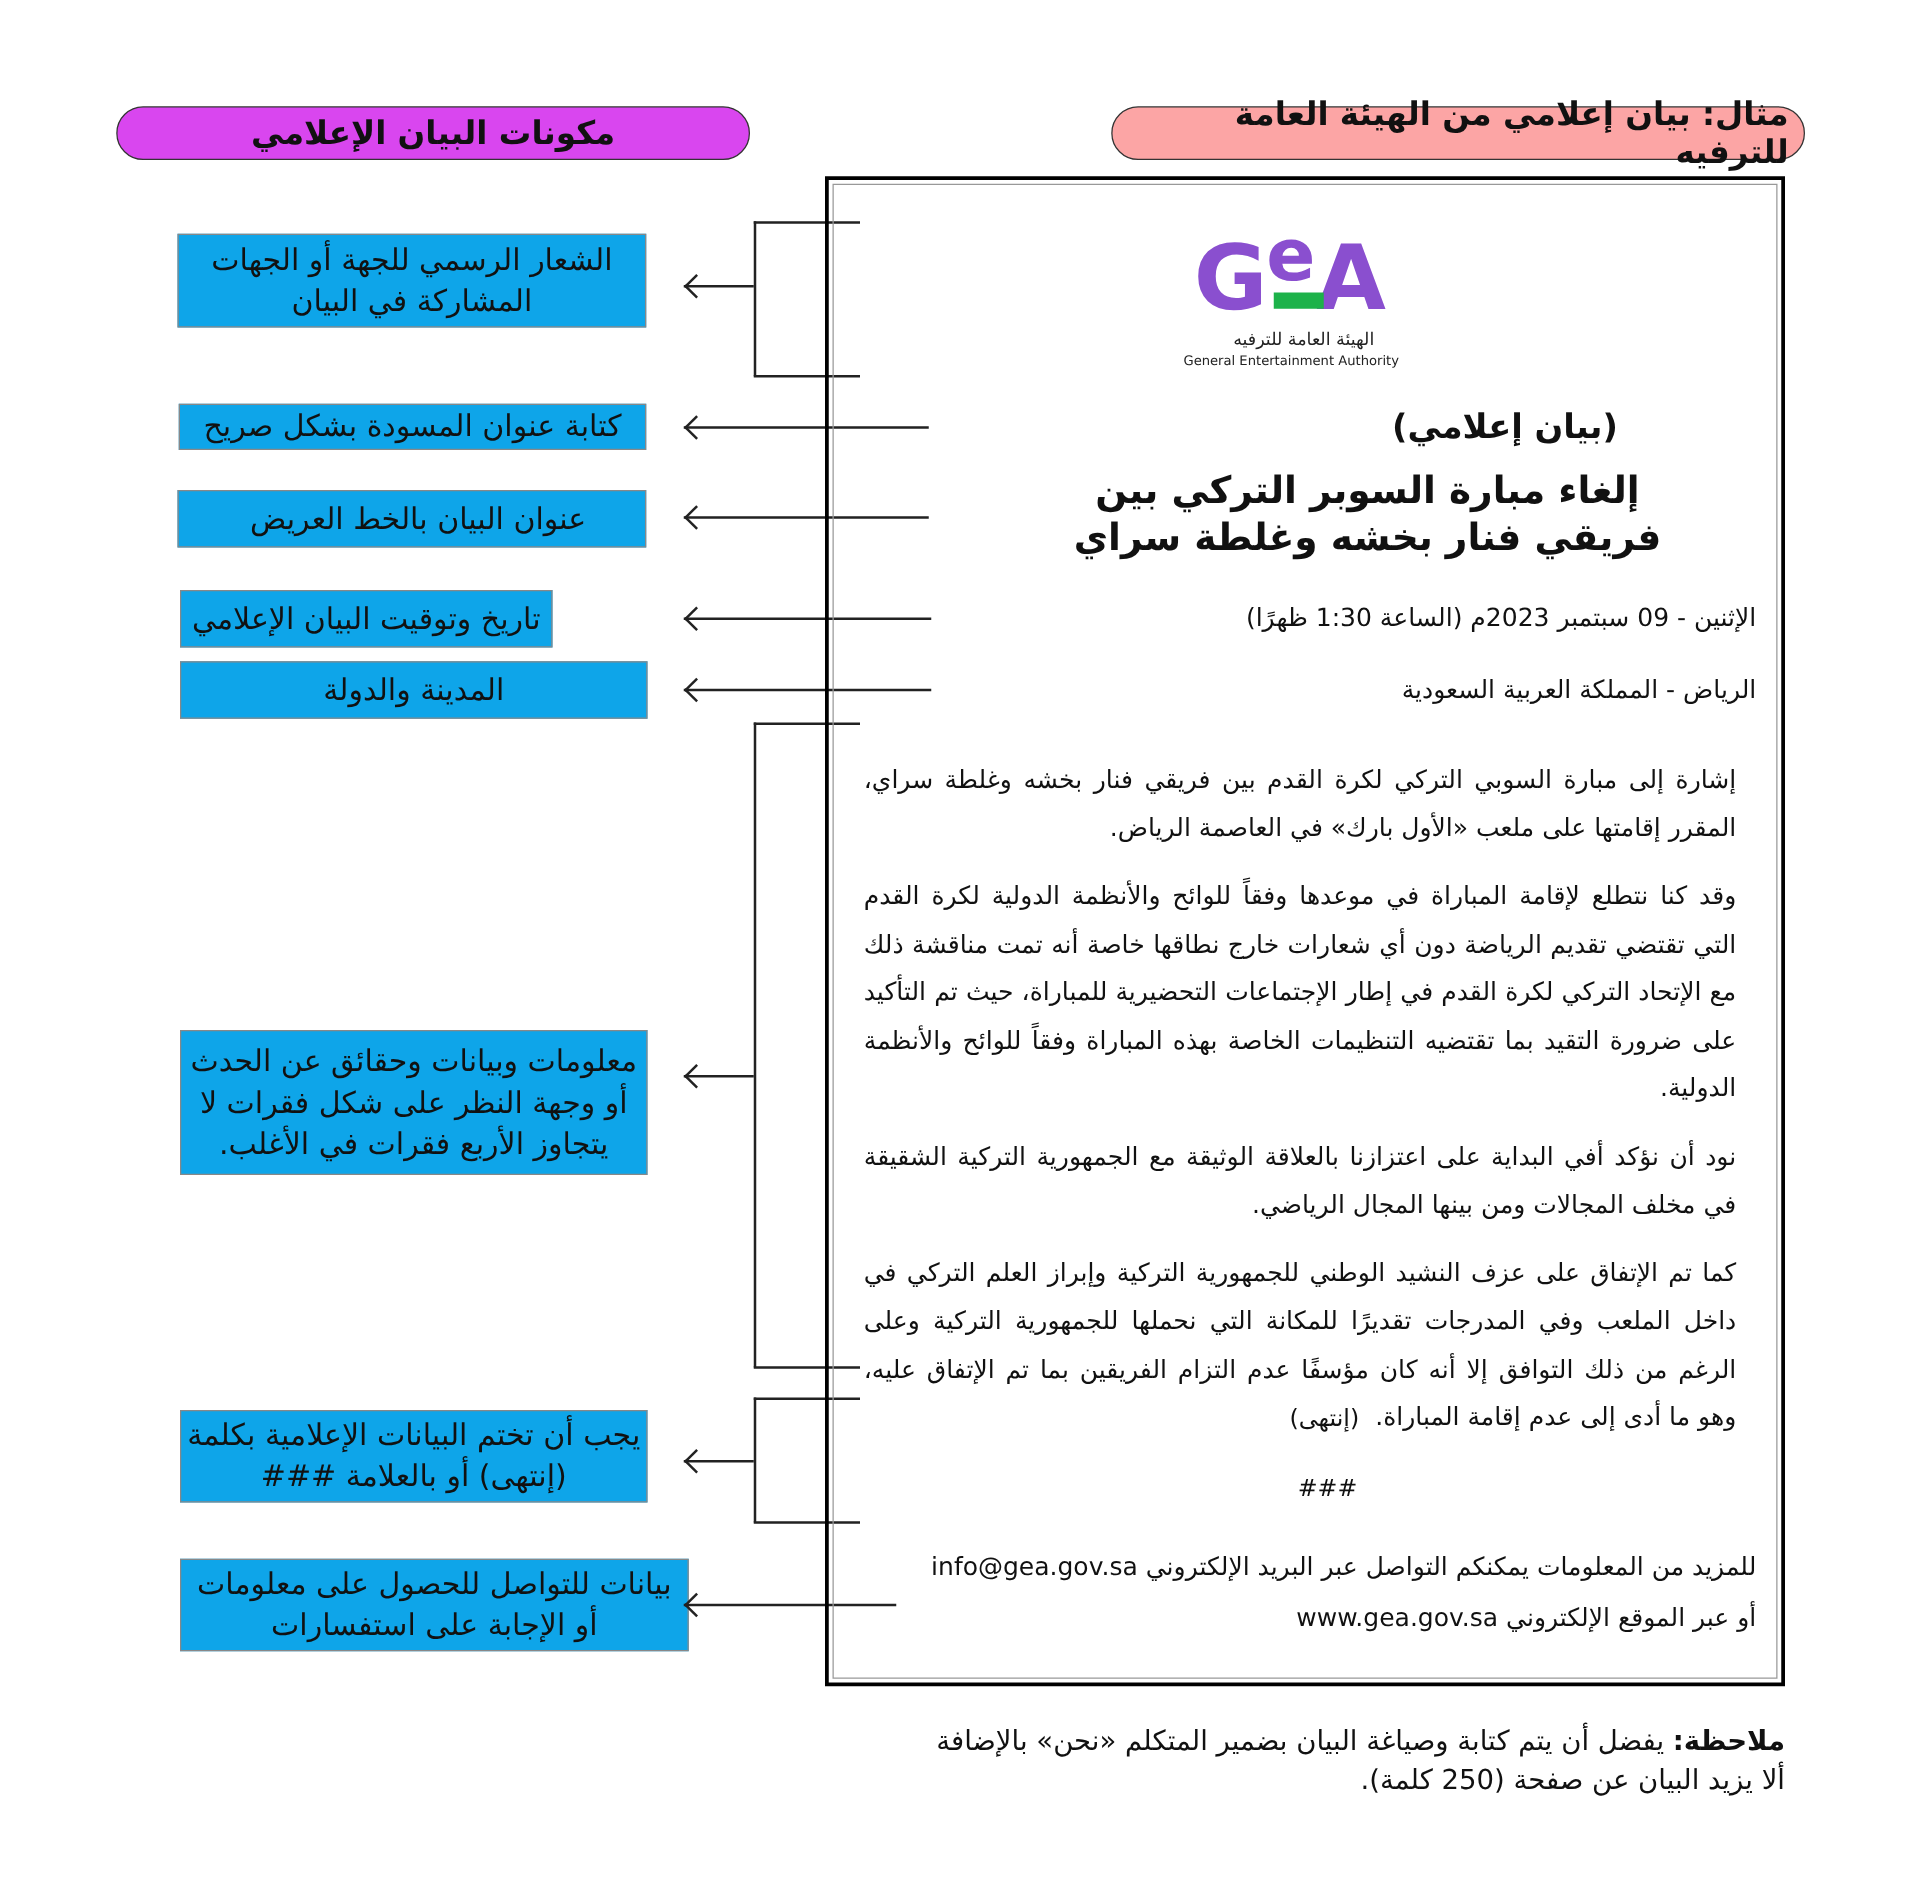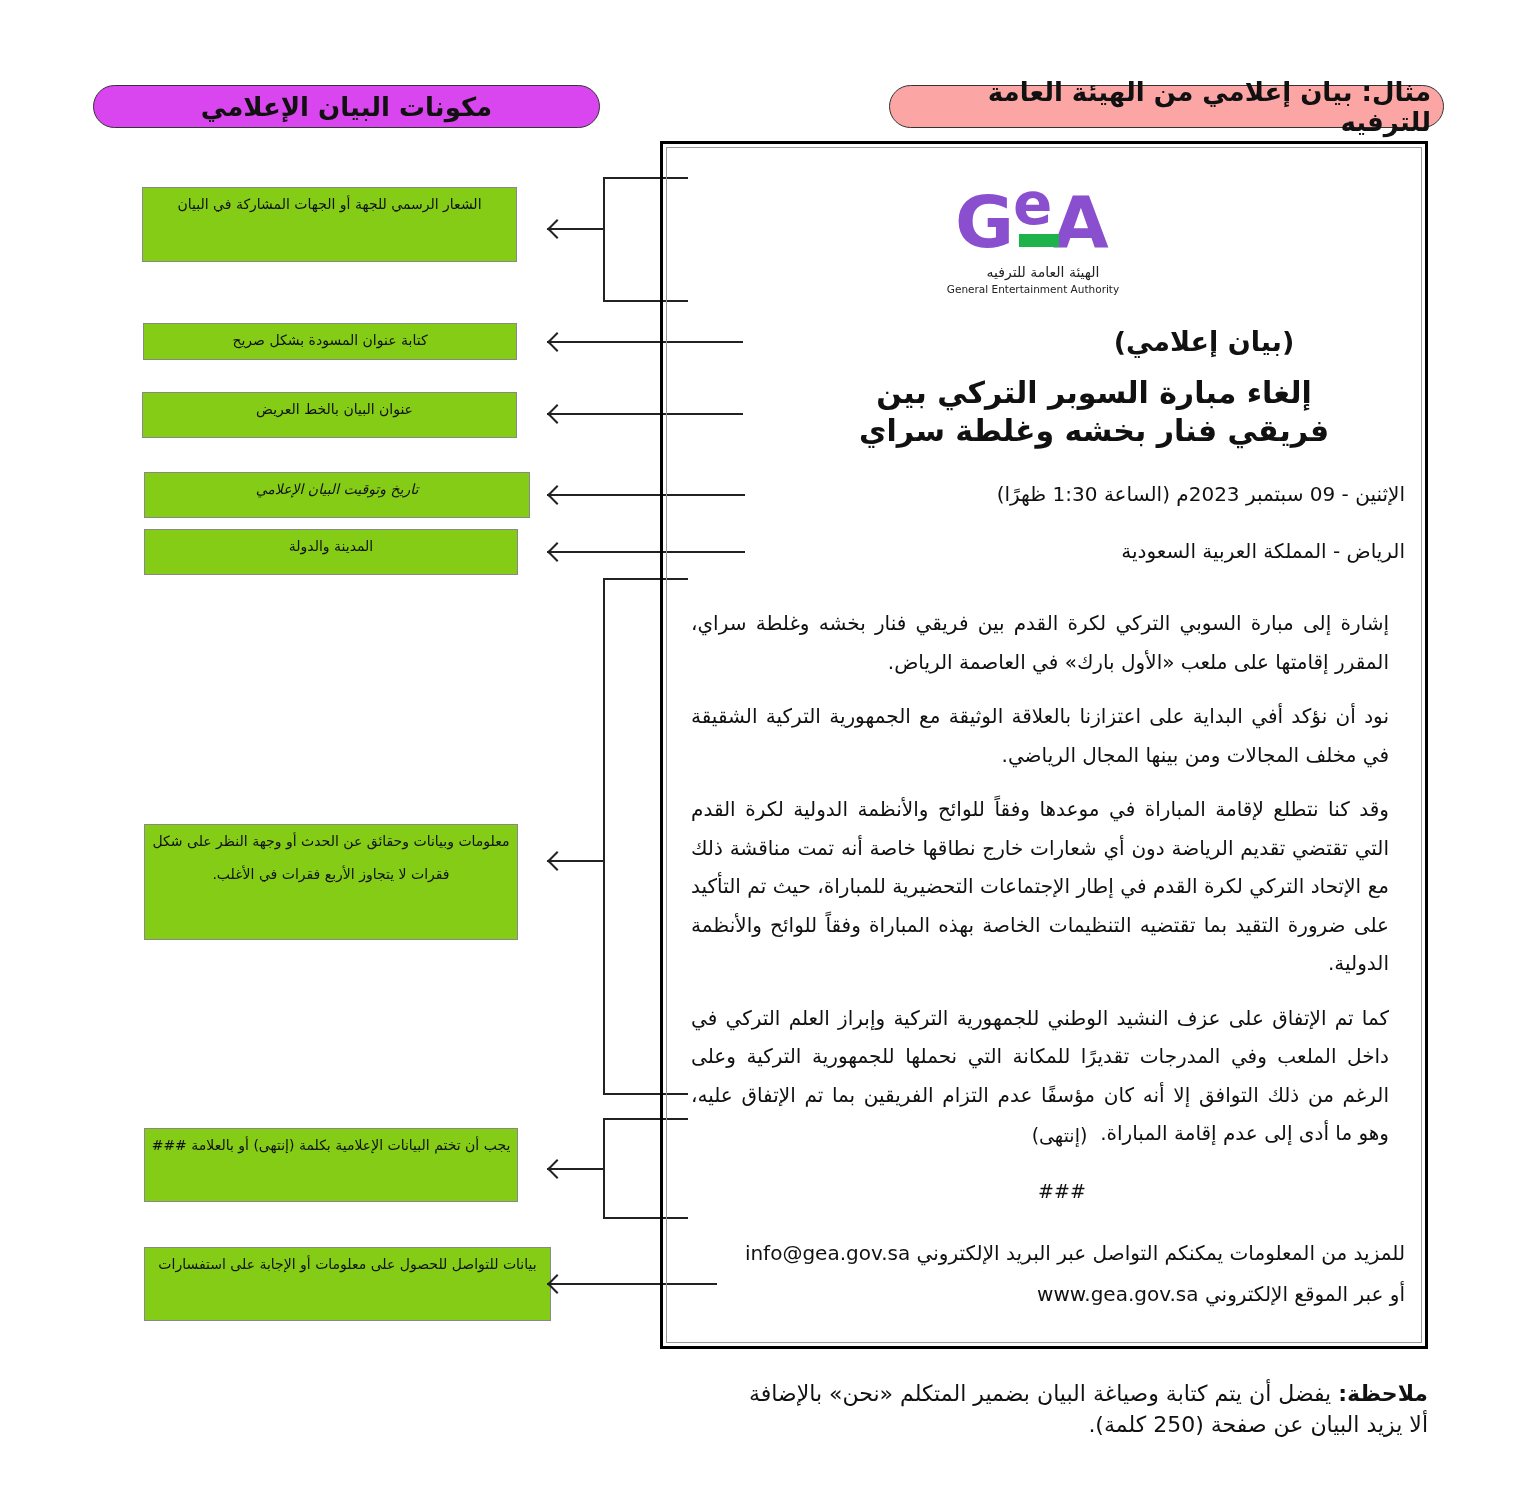--- a/index.html
+++ b/index.html
@@ -3,21 +3,21 @@
 <meta charset="utf-8">
 <style>
   * { margin:0; padding:0; box-sizing:border-box; }
   html, body { width:1536px; height:1503px; background:#ffffff; overflow:hidden; }
   body { position:relative; font-family:"DejaVu Sans", sans-serif; color:#111; }
 
   .pill { position:absolute; border:1.5px solid #333; border-radius:22px; display:flex; align-items:center; justify-content:center; font-weight:bold; font-size:26px; direction:rtl; color:#111; }
   #pill-components { left:93px; top:85px; width:507px; height:43px; background:#d946ef; }
   #pill-example { left:889px; top:85px; width:555px; height:43px; background:#fca5a5; justify-content:flex-end; padding-right:12px; }
 
-  .label-box { position:absolute; border:1.5px solid #888; background:#84cc16; display:flex; align-items:flex-start; justify-content:center; text-align:center; direction:rtl; font-size:14px; line-height:33px; color:#111; padding:0 4px; }
+  .label-box { position:absolute; border:1.5px solid #888; background:#0ea5e9; display:flex; align-items:center; justify-content:center; text-align:center; direction:rtl; font-size:24px; line-height:33px; color:#111; padding:0 4px; }
 
   .line { position:absolute; background:#222; }
   .arrowhead { position:absolute; width:14px; height:14px; border-left:2px solid #222; border-bottom:2px solid #222; transform:rotate(45deg); }
 
   #doc-frame { position:absolute; left:660px; top:141px; width:768px; height:1208px; border:3px solid #000; }
   #doc-inner { position:absolute; left:3px; top:3px; right:3px; bottom:3px; border:1.5px solid #999; }
 
   .doc-text { position:absolute; direction:rtl; color:#111; }
   #doc-type { left:0; width:100%; top:182px; text-align:center; font-weight:bold; font-size:27px; padding-left:320px; }
   #doc-headline { top:230px; left:0; width:100%; text-align:center; font-weight:bold; font-size:30px; line-height:38px; padding-left:100px; }
@@ -47,21 +47,21 @@
 
 <div class="label-box" style="left:142px;top:187px;width:375px;height:75px;">
   <span>الشعار الرسمي للجهة أو الجهات المشاركة في البيان</span>
 </div>
 <div class="label-box" style="left:143px;top:323px;width:374px;height:37px;">
   <span>كتابة عنوان المسودة بشكل صريح</span>
 </div>
 <div class="label-box" style="left:142px;top:392px;width:375px;height:46px;padding-left:14px;">
   <span>عنوان البيان بالخط العريض</span>
 </div>
-<div class="label-box" style="left:144px;top:472px;width:386px;height:46px;font-style:italic;">
+<div class="label-box" style="left:144px;top:472px;width:298px;height:46px;">
   <span>تاريخ وتوقيت البيان الإعلامي</span>
 </div>
 <div class="label-box" style="left:144px;top:529px;width:374px;height:46px;">
   <span>المدينة والدولة</span>
 </div>
 <div class="label-box" style="left:144px;top:824px;width:374px;height:116px;">
   <span>معلومات وبيانات وحقائق عن الحدث أو وجهة النظر على شكل فقرات لا يتجاوز الأربع فقرات في الأغلب.</span>
 </div>
 <div class="label-box" style="left:144px;top:1128px;width:374px;height:74px;">
   <span>يجب أن تختم البيانات الإعلامية بكلمة (إنتهى) أو بالعلامة ###</span>
@@ -120,22 +120,22 @@
   <div id="doc-type" class="doc-text">(بيان إعلامي)</div>
   <div id="doc-headline" class="doc-text">
     <div>إلغاء مبارة السوبر التركي بين</div>
     <div>فريقي فنار بخشه وغلطة سراي</div>
   </div>
   <div id="doc-date" class="doc-text">الإثنين - 09 سبتمبر 2023م (الساعة 1:30 ظهرًا)</div>
   <div id="doc-city" class="doc-text">الرياض - المملكة العربية السعودية</div>
 
   <div id="doc-body" class="doc-text">
     <p>إشارة إلى مبارة السوبي التركي لكرة القدم بين فريقي فنار بخشه وغلطة سراي، المقرر إقامتها على ملعب «الأول بارك» في العاصمة الرياض.</p>
+    <p>وقد كنا نتطلع لإقامة المباراة في موعدها وفقاً للوائح والأنظمة الدولية لكرة القدم التي تقتضي تقديم الرياضة دون أي شعارات خارج نطاقها خاصة أنه تمت مناقشة ذلك مع الإتحاد التركي لكرة القدم في إطار الإجتماعات التحضيرية للمباراة، حيث تم التأكيد على ضرورة التقيد بما تقتضيه التنظيمات الخاصة بهذه المباراة وفقاً للوائح والأنظمة الدولية.</p>
     <p>نود أن نؤكد أفي البداية على اعتزازنا بالعلاقة الوثيقة مع الجمهورية التركية الشقيقة في مخلف المجالات ومن بينها المجال الرياضي.</p>
-    <p>وقد كنا نتطلع لإقامة المباراة في موعدها وفقاً للوائح والأنظمة الدولية لكرة القدم التي تقتضي تقديم الرياضة دون أي شعارات خارج نطاقها خاصة أنه تمت مناقشة ذلك مع الإتحاد التركي لكرة القدم في إطار الإجتماعات التحضيرية للمباراة، حيث تم التأكيد على ضرورة التقيد بما تقتضيه التنظيمات الخاصة بهذه المباراة وفقاً للوائح والأنظمة الدولية.</p>
     <p>كما تم الإتفاق على عزف النشيد الوطني للجمهورية التركية وإبراز العلم التركي في داخل الملعب وفي المدرجات تقديرًا للمكانة التي نحملها للجمهورية التركية وعلى الرغم من ذلك التوافق إلا أنه كان مؤسفًا عدم التزام الفريقين بما تم الإتفاق عليه، وهو ما أدى إلى عدم إقامة المباراة.</p>
   </div>
 
   <div id="doc-end" class="doc-text">(إنتهى)</div>
   <div id="doc-hashes" class="doc-text">###</div>
 
   <div id="doc-contact1" class="doc-text">للمزيد من المعلومات يمكنكم التواصل عبر البريد الإلكتروني info@gea.gov.sa</div>
   <div id="doc-contact2" class="doc-text">أو عبر الموقع الإلكتروني www.gea.gov.sa</div>
 </div>
 

